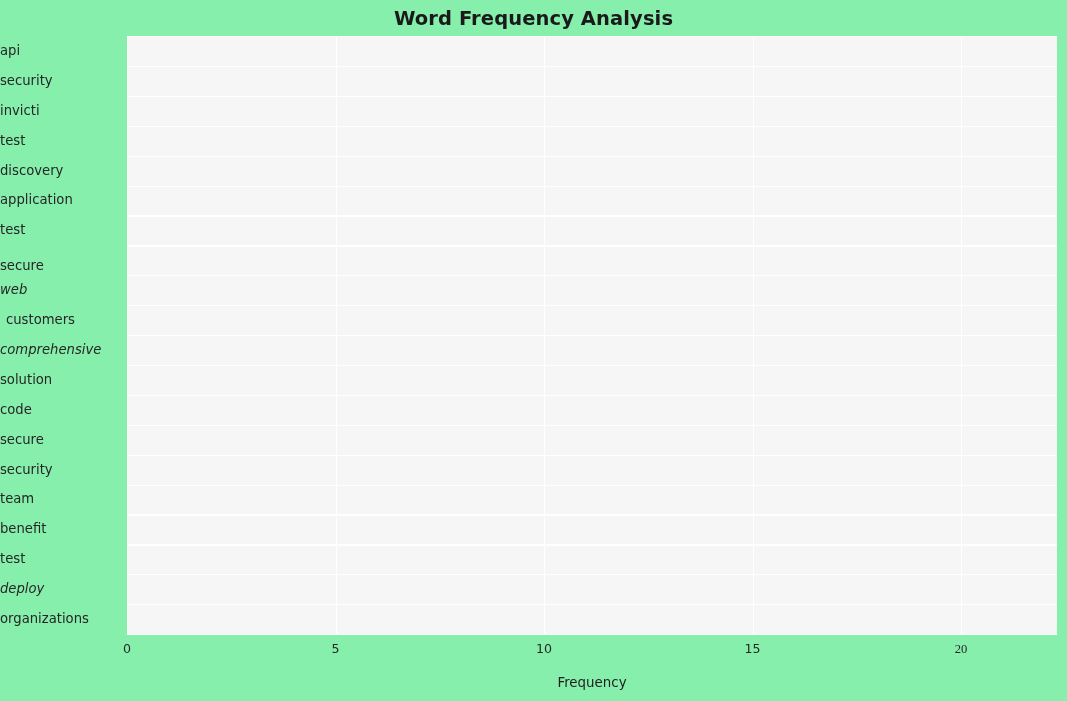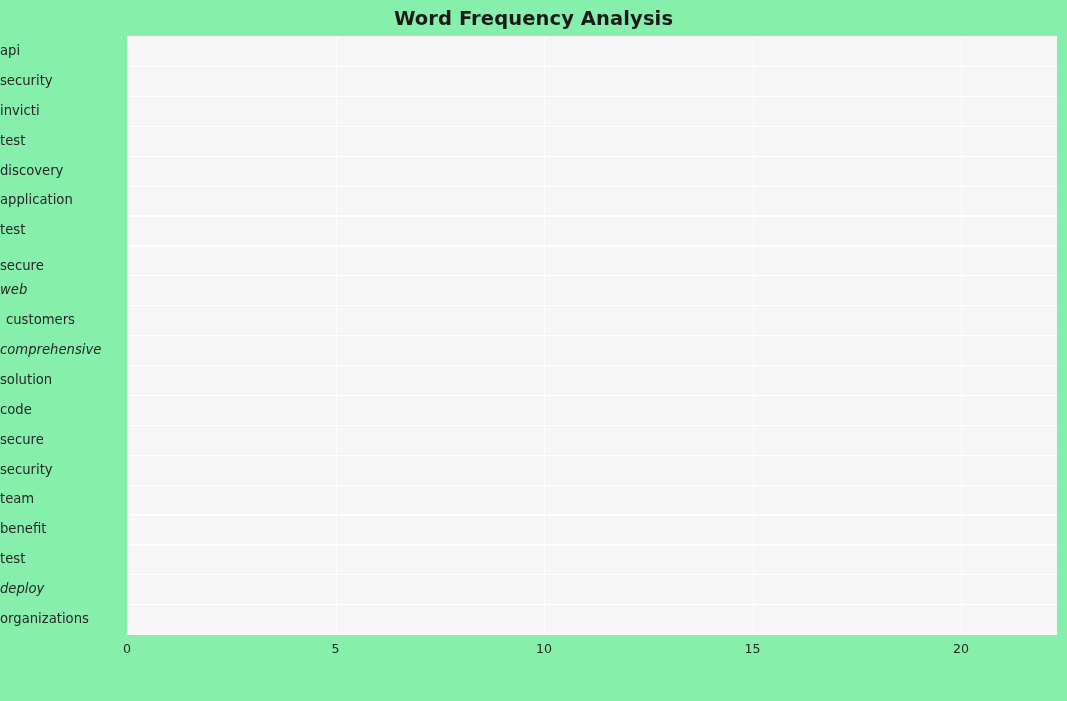--- a/index.html
+++ b/index.html
@@ -231,16 +231,17 @@
       <div class="ytick-label" style="left: 0px; right: auto; width: 121px; top: 521.35px;">benefit</div>
       <div class="ytick-label" style="left: 0px; right: auto; width: 121px; top: 551.25px;">test</div>
       <div class="ytick-label" style="left: 0px; right: auto; width: 121px; top: 581.15px; font-style: italic;">deploy</div>
       <div class="ytick-label" style="left: 0px; right: auto; width: 121px; top: 611.05px;">organizations</div>
     </div>
   <div id="xtick-labels">
       <div class="xtick-label" style="left: 97px;">0</div>
       <div class="xtick-label" style="left: 305.52px;">5</div>
       <div class="xtick-label" style="left: 514.04px;">10</div>
       <div class="xtick-label" style="left: 722.561px;">15</div>
-      <div class="xtick-label" style="left: 931.081px;">20</div>
+      <div class="xtick-label" style="left: 931.081px; font-family: Liberation Serif, serif;">20</div>
     </div>
 
+  <div id="xaxis-label">Frequency</div>
 </div>
 
 </body></html>

